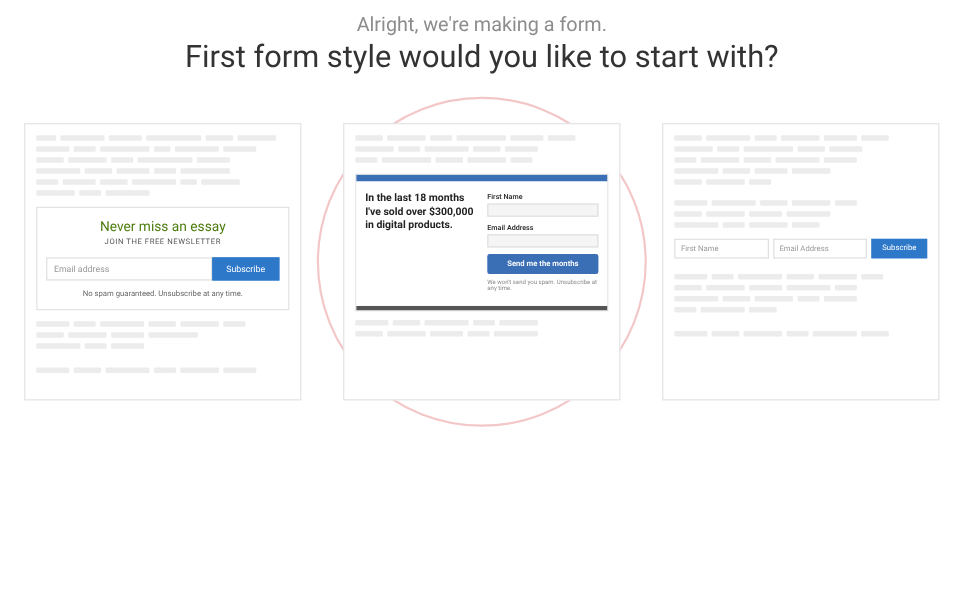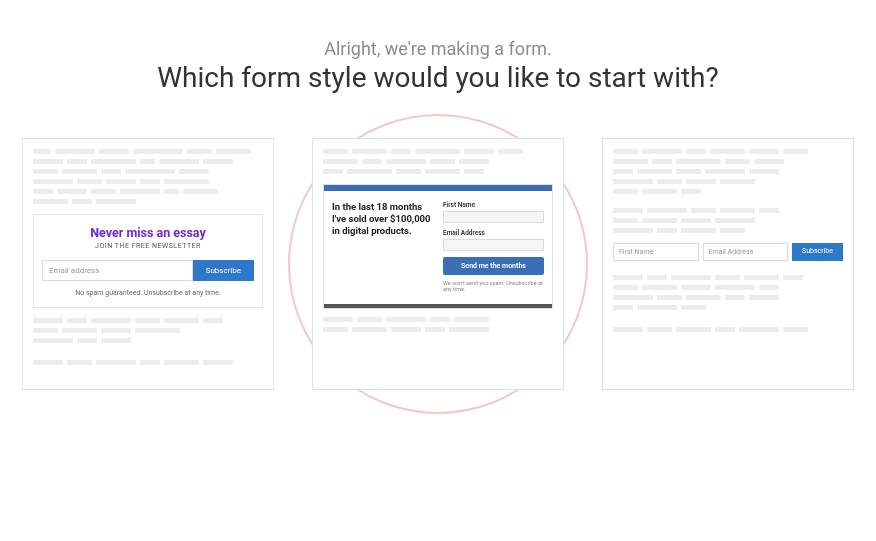--- a/index.html
+++ b/index.html
@@ -5,21 +5,21 @@
   * { box-sizing: border-box; margin: 0; padding: 0; }
   body {
     font-family: -apple-system, BlinkMacSystemFont, "Segoe UI", Roboto, "Helvetica Neue", Arial, sans-serif;
     background: #ffffff;
     width: 876px;
     height: 541px;
     overflow: hidden;
   }
   .header {
     text-align: center;
-    padding-top: 38px;
+    padding-top: 12px;
   }
   .subtitle {
     color: #8c8c8c;
     font-size: 18px;
     font-weight: 400;
   }
   .title {
     color: #333333;
     font-size: 28px;
     font-weight: 400;
@@ -46,21 +46,21 @@
   .ph-line { display:flex; gap:4px; }
   .ph { background:#ececec; height:5px; border-radius:1px; }
 
   
   .c1-formbox {
     border:1px solid #e0e0e0;
     margin-top:10px;
     padding:10px 8px 10px 8px;
     text-align:center;
   }
-  .c1-h { font-weight:700; font-size:12.5px; color:#6d28d9; }
+  .c1-h { font-weight:400; font-size:12.5px; color:#4d7c0f; }
   .c1-sub { font-size:7px; letter-spacing:0.5px; color:#555; margin-top:2px; text-transform:uppercase;}
   .c1-row { display:flex; margin-top:10px; }
   .c1-input { flex:1; border:1px solid #dcdcdc; font-size:8px; color:#999; text-align:left; padding:5px 6px; }
   .c1-btn { background:#2d78c9; color:#fff; font-size:8px; padding:5px 12px; border:1px solid #2d78c9;}
   .c1-foot { font-size:7px; color:#666; margin-top:8px; }
 
   
   .c2-wrap { border:1px solid #e0e0e0; margin-top:10px; }
   .c2-bar { height:6px; background:#3b6fb5; }
   .c2-body { display:flex; padding:10px 8px 12px 8px; gap:10px; background:#fff; position:relative; }
@@ -96,21 +96,21 @@
     transform:translate(-50%, -50%);
     pointer-events:none;
   }
   .card-wrap { position:relative; }
 </style>
 </head>
 <body>
 
 <div class="header">
   <div class="subtitle">Alright, we're making a form.</div>
-  <div class="title">Which form style would you like to start with?</div>
+  <div class="title">First form style would you like to start with?</div>
 </div>
 
 <div class="cards-row">
 
   <div class="card-wrap">
     <div class="card">
       <div class="ph-lines">
         <div class="ph-line">
             <span class="ph" style="width:18px"></span>
             <span class="ph" style="width:40px"></span>
@@ -220,21 +220,21 @@
             <span class="ph" style="width:45px"></span>
             <span class="ph" style="width:25px"></span>
             <span class="ph" style="width:35px"></span>
             <span class="ph" style="width:20px"></span>
           </div>
       </div>
       <div class="c2-wrap">
         <div class="c2-bar"></div>
         <div class="c2-body">
           <div class="c2-left">
-            <div class="c2-head">In the last 18 months I've sold over $100,000 in digital products.</div>
+            <div class="c2-head">In the last 18 months I've sold over $300,000 in digital products.</div>
           </div>
           <div class="c2-right">
             <div class="c2-label">First Name</div>
             <div class="c2-input"></div>
             <div class="c2-label">Email Address</div>
             <div class="c2-input"></div>
             <div class="c2-btn">Send me the months</div>
             <div class="c2-foot">We won't send you spam. Unsubscribe at any time.</div>
           </div>
         </div>

